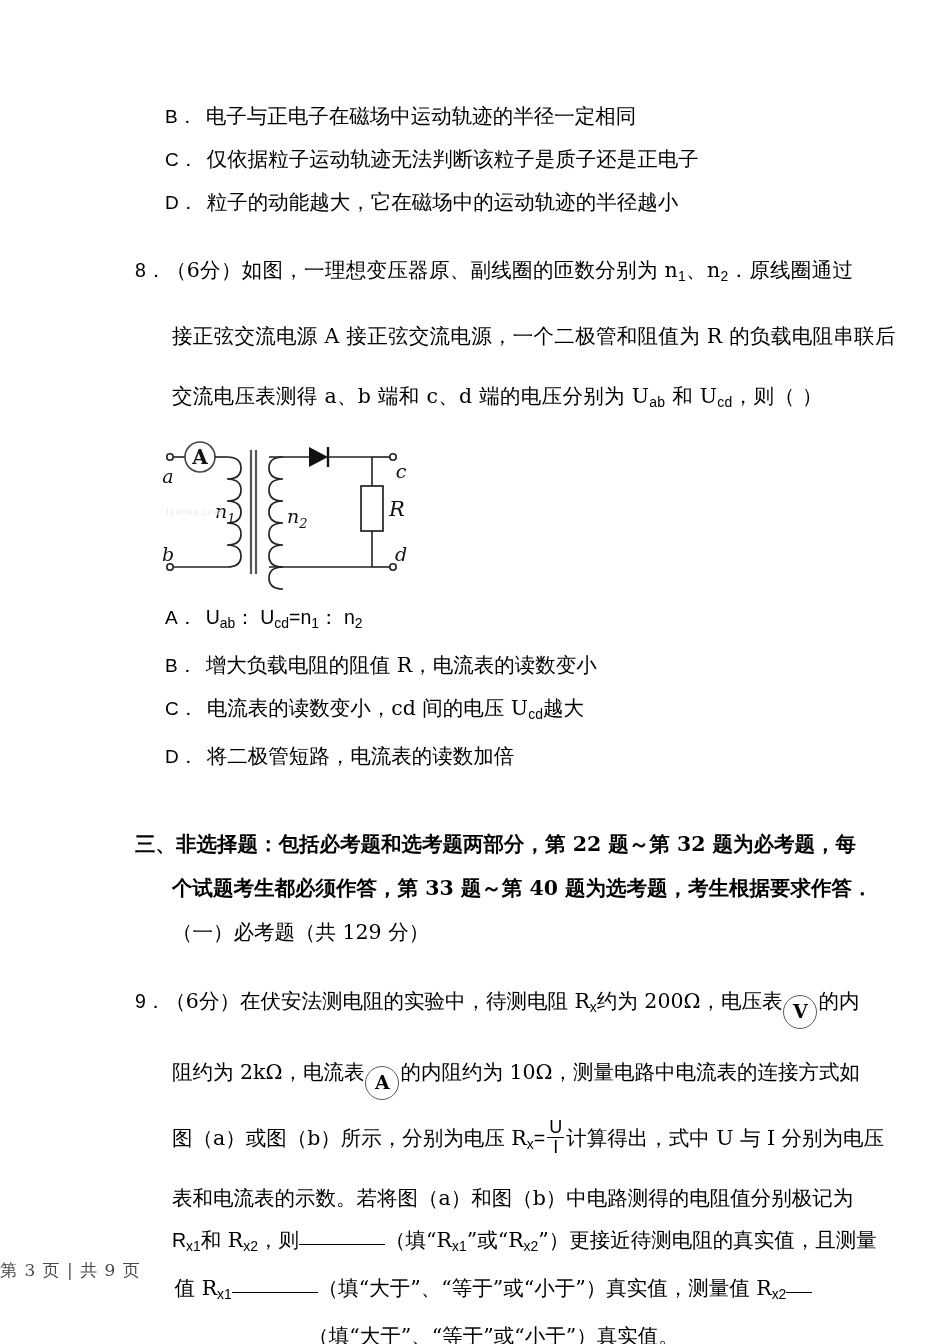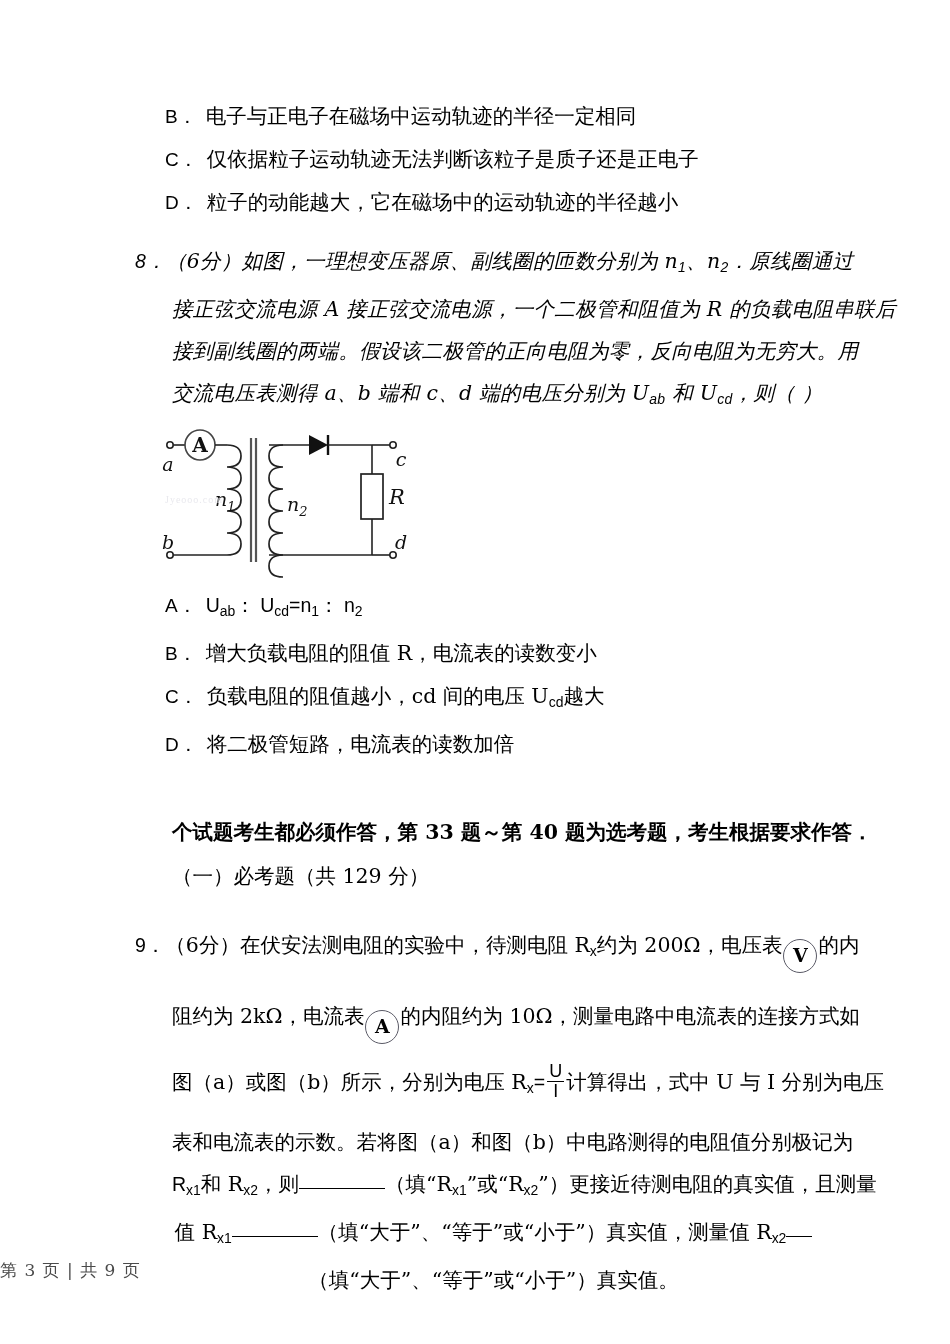--- a/index.html
+++ b/index.html
@@ -19,24 +19,23 @@
     position: relative;
     width: 950px;
     height: 1344px;
     box-sizing: border-box;
     padding: 95px 135px 0 135px;
   }
 
   
   .line {
     font-size: 20.5px;
-    line-height: 42px;
+    line-height: 60px;
     letter-spacing: 0.3px;
     white-space: nowrap;
-    font-style: italic;
   }
   .opt {
     font-size: 20.5px;
     line-height: 42px;
     padding-left: 30px;
     white-space: nowrap;
   }
   .opt .lab {
     font-family: "Liberation Sans", sans-serif;
     font-size: 19px;
@@ -164,21 +163,20 @@
     <span class="lab">C．</span><span>仅依据粒子运动轨迹无法判断该粒子是质子还是正电子</span>
   </div>
   <div class="opt">
     <span class="lab">D．</span><span>粒子的动能越大，它在磁场中的运动轨迹的半径越小</span>
   </div>
 
   <div class="q-block">
     <div class="line"><span class="sans">8．</span><span>（6分）</span><span>如图，一理想变压器原、副线圈的匝数分别为 n</span><sub>1</sub><span>、n</span><sub>2</sub><span>．原线圈通过</span></div>
 
     <div class="line q-cont">接正弦交流电源 A 接正弦交流电源，一个二极管和阻值为 R 的负载电阻串联后</div>
-    <div class="line q-cont">接到副线圈的两端。假设该二极管的正向电阻为零，反向电阻为无穷大。用</div>
 
     <div class="line q-cont"><span>交流电压表测得 a、b 端和 c、d 端的电压分别为 U</span><sub>ab</sub><span> 和 U</span><sub>cd</sub><span>，则（      ）</span></div>
 
     <div class="figure-wrap">
       <div class="watermark">Jyeooo.com</div>
       <svg width="260" height="152" viewBox="0 0 260 152">
         <g fill="none" stroke="#222" stroke-width="1.6">
 
           <circle cx="13" cy="19" r="3.2" fill="#fff"></circle>
           <line x1="16.5" y1="19" x2="28" y2="19"></line>
@@ -227,28 +225,29 @@
       </svg>
     </div>
 
     <div class="opt" style="margin-top:6px;">
       <span class="lab">A．</span><span class="sans">U</span><sub>ab</sub><span class="sans">：  U</span><sub>cd</sub><span class="sans">=n</span><sub>1</sub><span class="sans">：  n</span><sub>2</sub>
     </div>
     <div class="opt">
       <span class="lab">B．</span><span>增大负载电阻的阻值 R，电流表的读数变小</span>
     </div>
     <div class="opt">
-      <span class="lab">C．</span><span>负载电阻的阻值越小，cd 间的电压 U</span><sub>cd</sub><span>越大</span>
+      <span class="lab">C．</span><span>电流表的读数变小，cd 间的电压 U</span><sub>cd</sub><span>越大</span>
     </div>
     <div class="opt">
       <span class="lab">D．</span><span>将二极管短路，电流表的读数加倍</span>
     </div>
   </div>
 
   <div class="section-head">
+    <span>三、非选择题：包括必考题和选考题两部分，第 22 题～第 32 题为必考题，每</span>
     <span class="ind">个试题考生都必须作答，第 33 题～第 40 题为选考题，考生根据要求作答．</span>
   </div>
   <div class="sub-head">（一）必考题（共 129 分）</div>
 
   <div style="margin-top:14px;">
     <div class="q9-line"><span class="sans">9．</span><span>（6分）</span><span>在伏安法测电阻的实验中，待测电阻 R</span><sub>x</sub><span>约为 200Ω，电压表</span><span class="meter">V</span><span>的内</span></div>
 
     <div class="q9-line q-cont"><span>阻约为 2kΩ，电流表</span><span class="meter">A</span><span>的内阻约为 10Ω，测量电路中电流表的连接方式如</span></div>
 
     <div class="q9-line q-cont"><span>图（a）或图（b）所示，分别为电压 R</span><sub>x</sub><span class="sans">=</span><span class="frac"><span class="num">U</span><span class="den">I</span></span><span>计算得出，式中 U 与 I 分别为电压</span></div>

